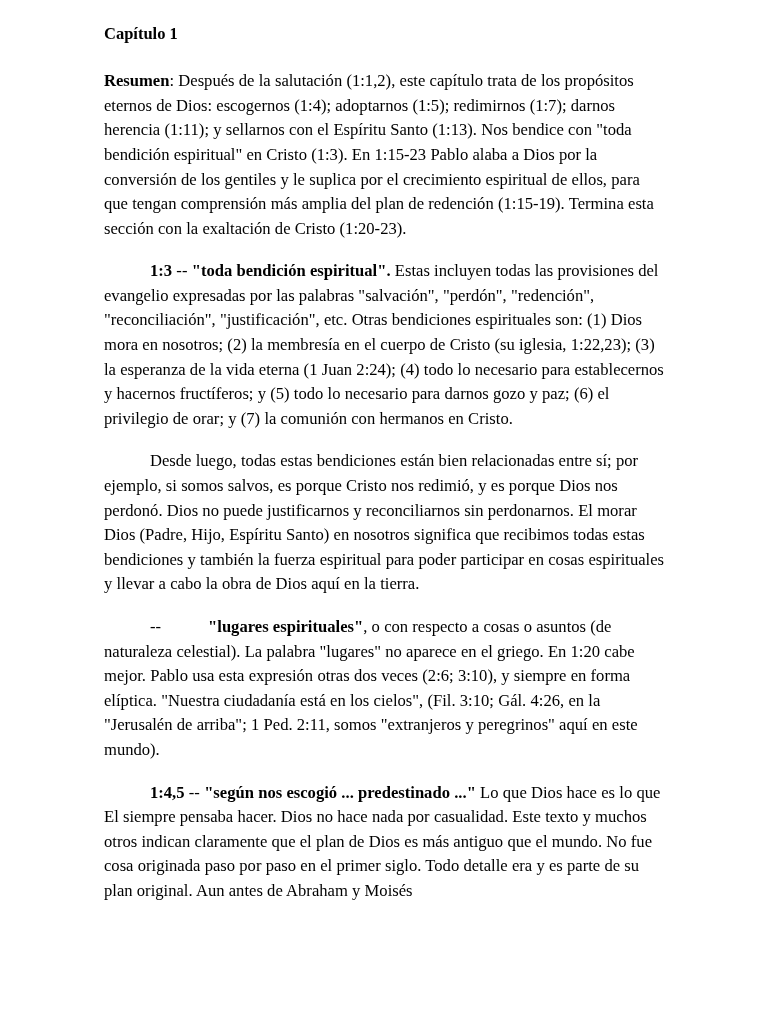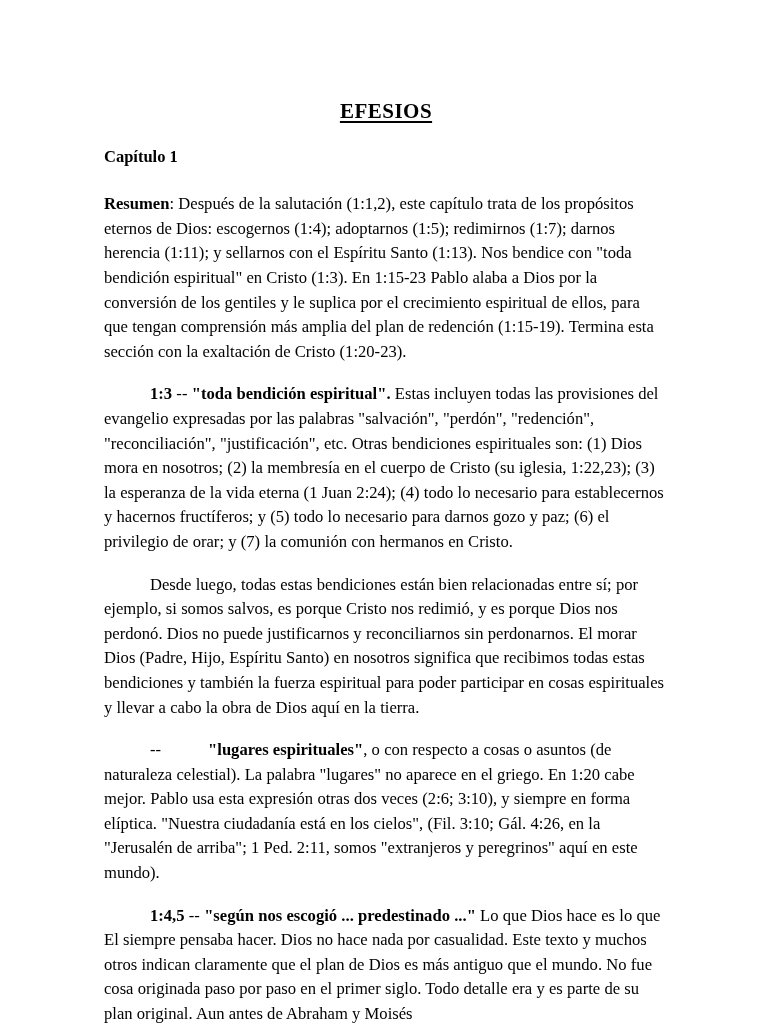--- a/index.html
+++ b/index.html
@@ -78,21 +78,20 @@
 
   
   .page-inner { -webkit-font-smoothing: antialiased; }
 </style>
 </head>
 <body>
 
 <div class="page">
   <div class="page-inner">
 
-    <h1 class="doc-title"><span class="underline-text">EFESIOS</span></h1>
 
     <h2 class="doc-subtitle">Capítulo 1</h2>
 
     <div class="body-block">
 
       <p class="para"><span class="b">Resumen</span><span>: </span><span>Después de la salutación (1:1,2), este capítulo trata de los propósitos eternos de Dios: escogernos (1:4); adoptarnos (1:5); redimirnos (1:7); darnos herencia (1:11); y sellarnos con el Espíritu Santo (1:13). Nos bendice con "toda bendición espiritual" en Cristo (1:3). En 1:15-23 Pablo alaba a Dios por la conversión de los gentiles y le suplica por el crecimiento espiritual de ellos, para que tengan comprensión más amplia del plan de redención (1:15-19). Termina esta sección con la exaltación de Cristo (1:20-23).</span></p>
 
       <p class="para indented"><span class="b">1:3</span><span> -- </span><span class="b">"toda bendición espiritual".</span><span> Estas incluyen todas las provisiones del evangelio expresadas por las palabras "salvación", "perdón", "redención", "reconciliación", "justificación", etc. Otras bendiciones espirituales son: (1) Dios mora en nosotros; (2) la membresía en el cuerpo de Cristo (su iglesia, 1:22,23); (3) la esperanza de la vida eterna (1 Juan 2:24); (4) todo lo necesario para establecernos y hacernos fructíferos; y (5) todo lo necesario para darnos gozo y paz; (6) el privilegio de orar; y (7) la comunión con hermanos en Cristo.</span></p>
 
       <p class="para indented"><span>Desde luego, todas estas bendiciones están bien relacionadas entre sí; por ejemplo, si somos salvos, es porque Cristo nos redimió, y es porque Dios nos perdonó. Dios no puede justificarnos y reconciliarnos sin perdonarnos. El morar Dios (Padre, Hijo, Espíritu Santo) en nosotros significa que recibimos todas estas bendiciones y también la fuerza espiritual para poder participar en cosas espirituales y llevar a cabo la obra de Dios aquí en la tierra.</span></p>

